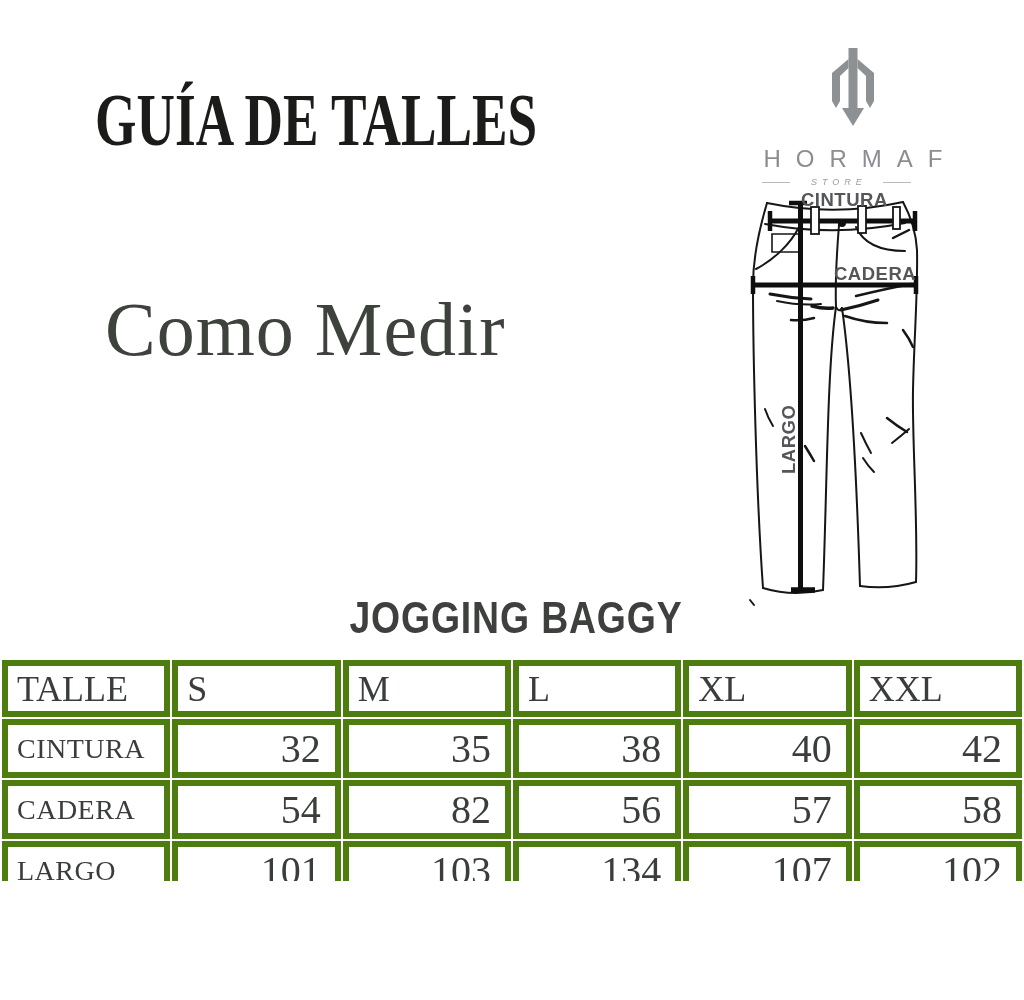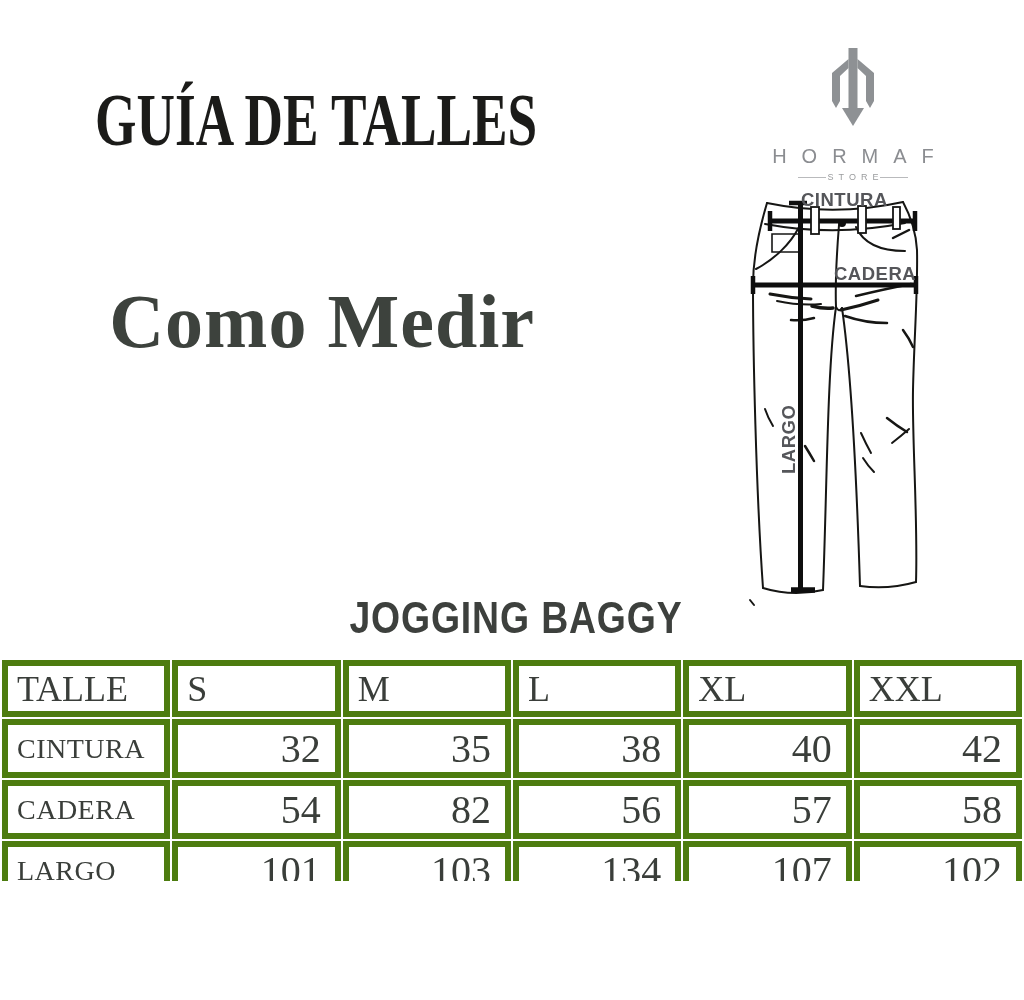--- a/index.html
+++ b/index.html
@@ -8,31 +8,31 @@
 
   
   .title{position:absolute;left:95px;top:78px;margin:0;
          font-family:"Liberation Serif",serif;font-weight:700;font-size:74px;
          letter-spacing:0px;color:#1b1b19;white-space:nowrap;
          transform:scaleX(0.72);transform-origin:0 0;}
 
   
   .logo{position:absolute;left:762px;top:46px;width:182px;text-align:center;}
   .logo-mark{display:block;margin:0 auto;width:52px;height:92px;}
-  .logo-name{margin-top:7px;font-family:"Liberation Sans",sans-serif;font-size:20px;
+  .logo-name{margin-top:7px;font-family:"Liberation Sans",sans-serif;font-size:24px;
              font-weight:500;color:#8b8d91;letter-spacing:15px;margin-right:-15px;}
-  .logo-store{margin-top:4px;display:flex;align-items:center;justify-content:center;gap:2px;}
+  .logo-store{margin-top:4px;display:flex;align-items:center;gap:21px;font-style:italic;}
   .logo-store .rule{display:inline-block;width:28px;height:1px;background:#b9babc;}
   .store-text{font-family:"Liberation Sans",sans-serif;font-size:9px;color:#9a9c9e;
               letter-spacing:5px;margin-right:-5px;}
 
   
-  .subtitle{position:absolute;left:105px;top:272px;width:430px;text-align:right;
+  .subtitle{position:absolute;left:105px;top:280px;width:430px;text-align:left;
             font-family:"Liberation Serif",serif;font-size:76px;line-height:98px;
-            color:#3d423d;letter-spacing:1px;font-weight:bold;}
+            color:#3d423d;letter-spacing:1px;}
 
   
   .pants{position:absolute;left:735px;top:190px;width:289px;height:420px;}
   .diag-label{font-family:"Liberation Sans",sans-serif;font-weight:700;font-size:18.5px;
               fill:#55565a;letter-spacing:0.5px;}
 
   
   .product{position:absolute;left:4px;top:593px;width:1024px;text-align:center;}
   .product span{display:inline-block;font-family:"Liberation Sans",sans-serif;font-weight:700;
                 font-size:44px;color:#3d403d;letter-spacing:1px;transform:scaleX(0.85);}

